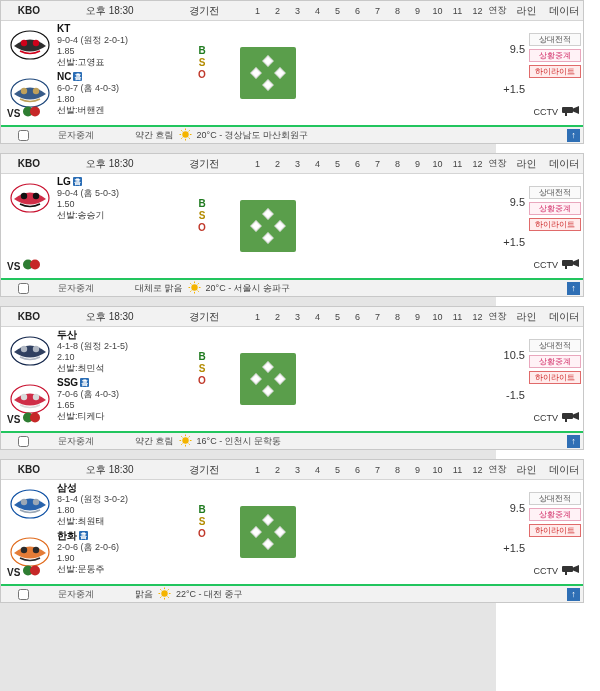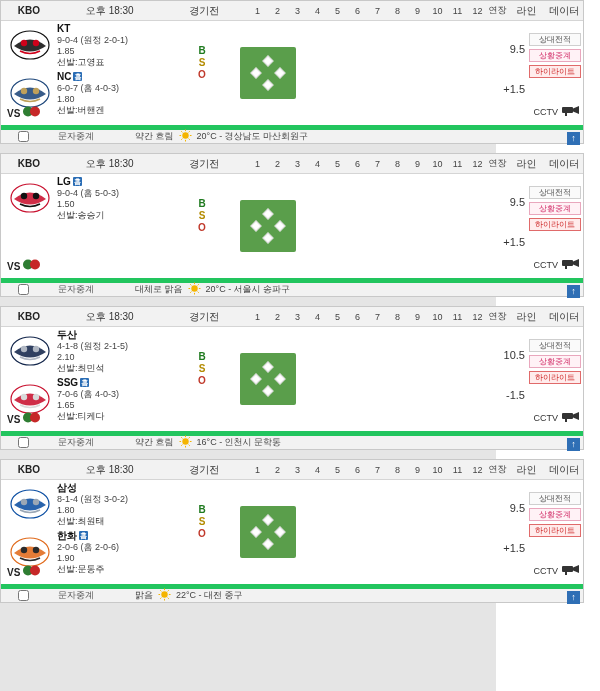--- a/index.html
+++ b/index.html
@@ -246,21 +246,21 @@
     font-size: 10px;
     font-weight: bold;
     color: #222;
   }
 
   .card-foot {
     display: flex;
     align-items: center;
     height: 18px;
     background: #f2f2f2;
-    border-top: 5px solid #22c55e;
+    border-top: 2px solid #22c55e;
     font-size: 9px;
     color: #444;
     position: relative;
   }
   .foot-check {
     width: 44px;
     display: flex;
     justify-content: center;
   }
   .foot-check input {

